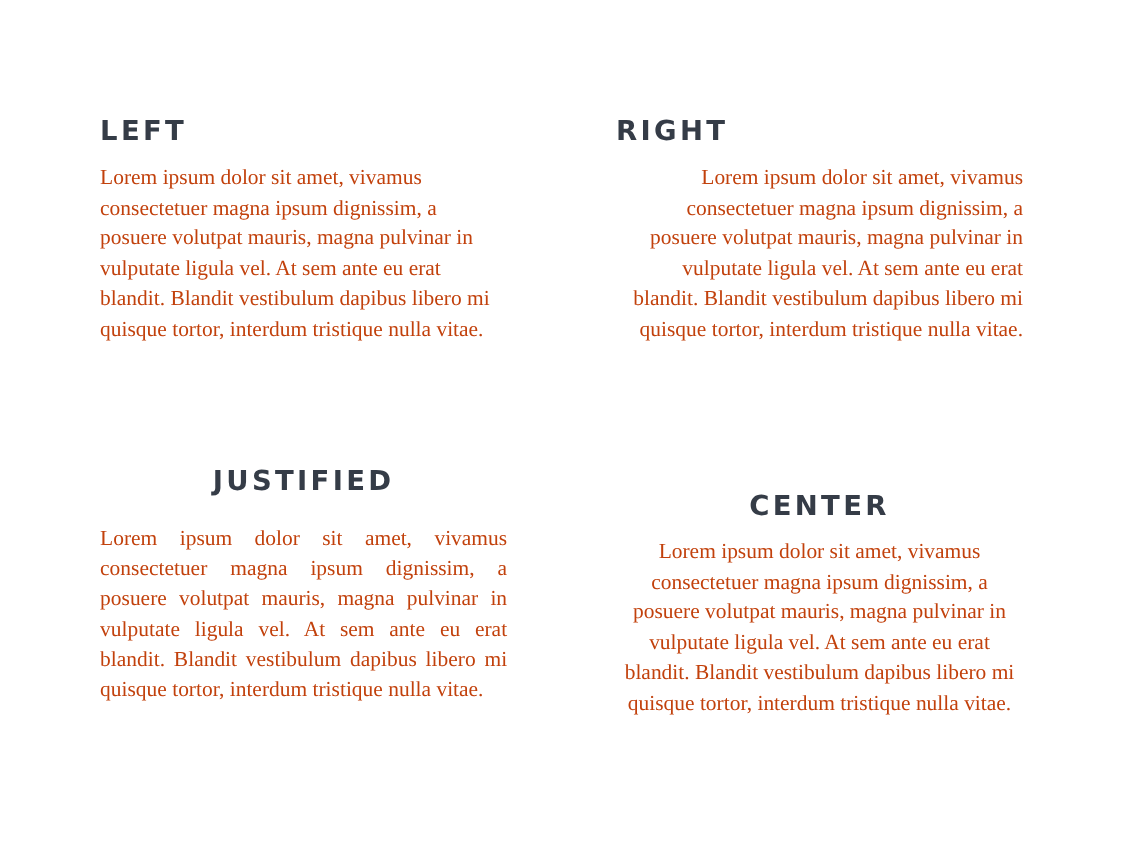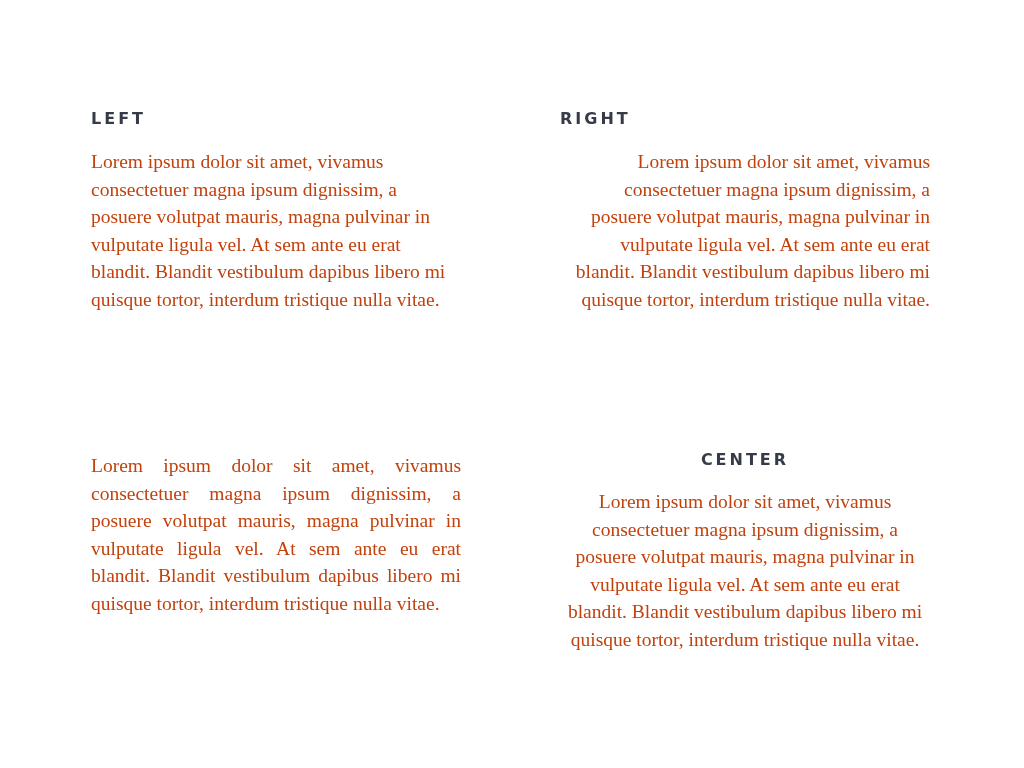--- a/index.html
+++ b/index.html
@@ -16,21 +16,21 @@
       height: 768px;
     }
     .block {
       position: absolute;
       width: 370px;
     }
     .block h2 {
       margin: 0;
       font-family: "DejaVu Sans", sans-serif;
       font-weight: bold;
-      font-size: 16px;
+      font-size: 25px;
       letter-spacing: 3px;
       color: #353c47;
       line-height: 24px;
     }
     .block p {
       margin: 0;
       font-family: "Liberation Serif", serif;
       font-size: 19.5px;
       line-height: 27.5px;
       color: #c2410c;
@@ -59,20 +59,21 @@
     <h2>LEFT</h2>
     <p lang="en">Lorem ipsum dolor sit amet, vivamus consectetuer magna ipsum dignissim, a posuere volutpat mauris, magna pulvinar in vulputate ligula vel. At sem ante eu erat blandit. Blandit vestibulum dapibus libero mi quisque tortor, interdum tristique nulla vitae.</p>
   </section>
 
   <section class="block" id="b-right">
     <h2>RIGHT</h2>
     <p lang="en">Lorem ipsum dolor sit amet, vivamus consectetuer magna ipsum dignissim, a posuere volutpat mauris, magna pulvinar in vulputate ligula vel. At sem ante eu erat blandit. Blandit vestibulum dapibus libero mi quisque tortor, interdum tristique nulla vitae.</p>
   </section>
 
   <section class="block" id="b-just">
+    <h2>JUSTIFIED</h2>
     <p lang="en">Lorem ipsum dolor sit amet, vivamus consectetuer magna ipsum dignissim, a posuere volutpat mauris, magna pulvinar in vulputate ligula vel. At sem ante eu erat blandit. Blandit vestibulum dapibus libero mi quisque tortor, interdum tristique nulla vitae.</p>
   </section>
 
   <section class="block" id="b-center">
     <h2>CENTER</h2>
     <p lang="en">Lorem ipsum dolor sit amet, vivamus consectetuer magna ipsum dignissim, a posuere volutpat mauris, magna pulvinar in vulputate ligula vel. At sem ante eu erat blandit. Blandit vestibulum dapibus libero mi quisque tortor, interdum tristique nulla vitae.</p>
   </section>
 </div>
 
 </body></html>

